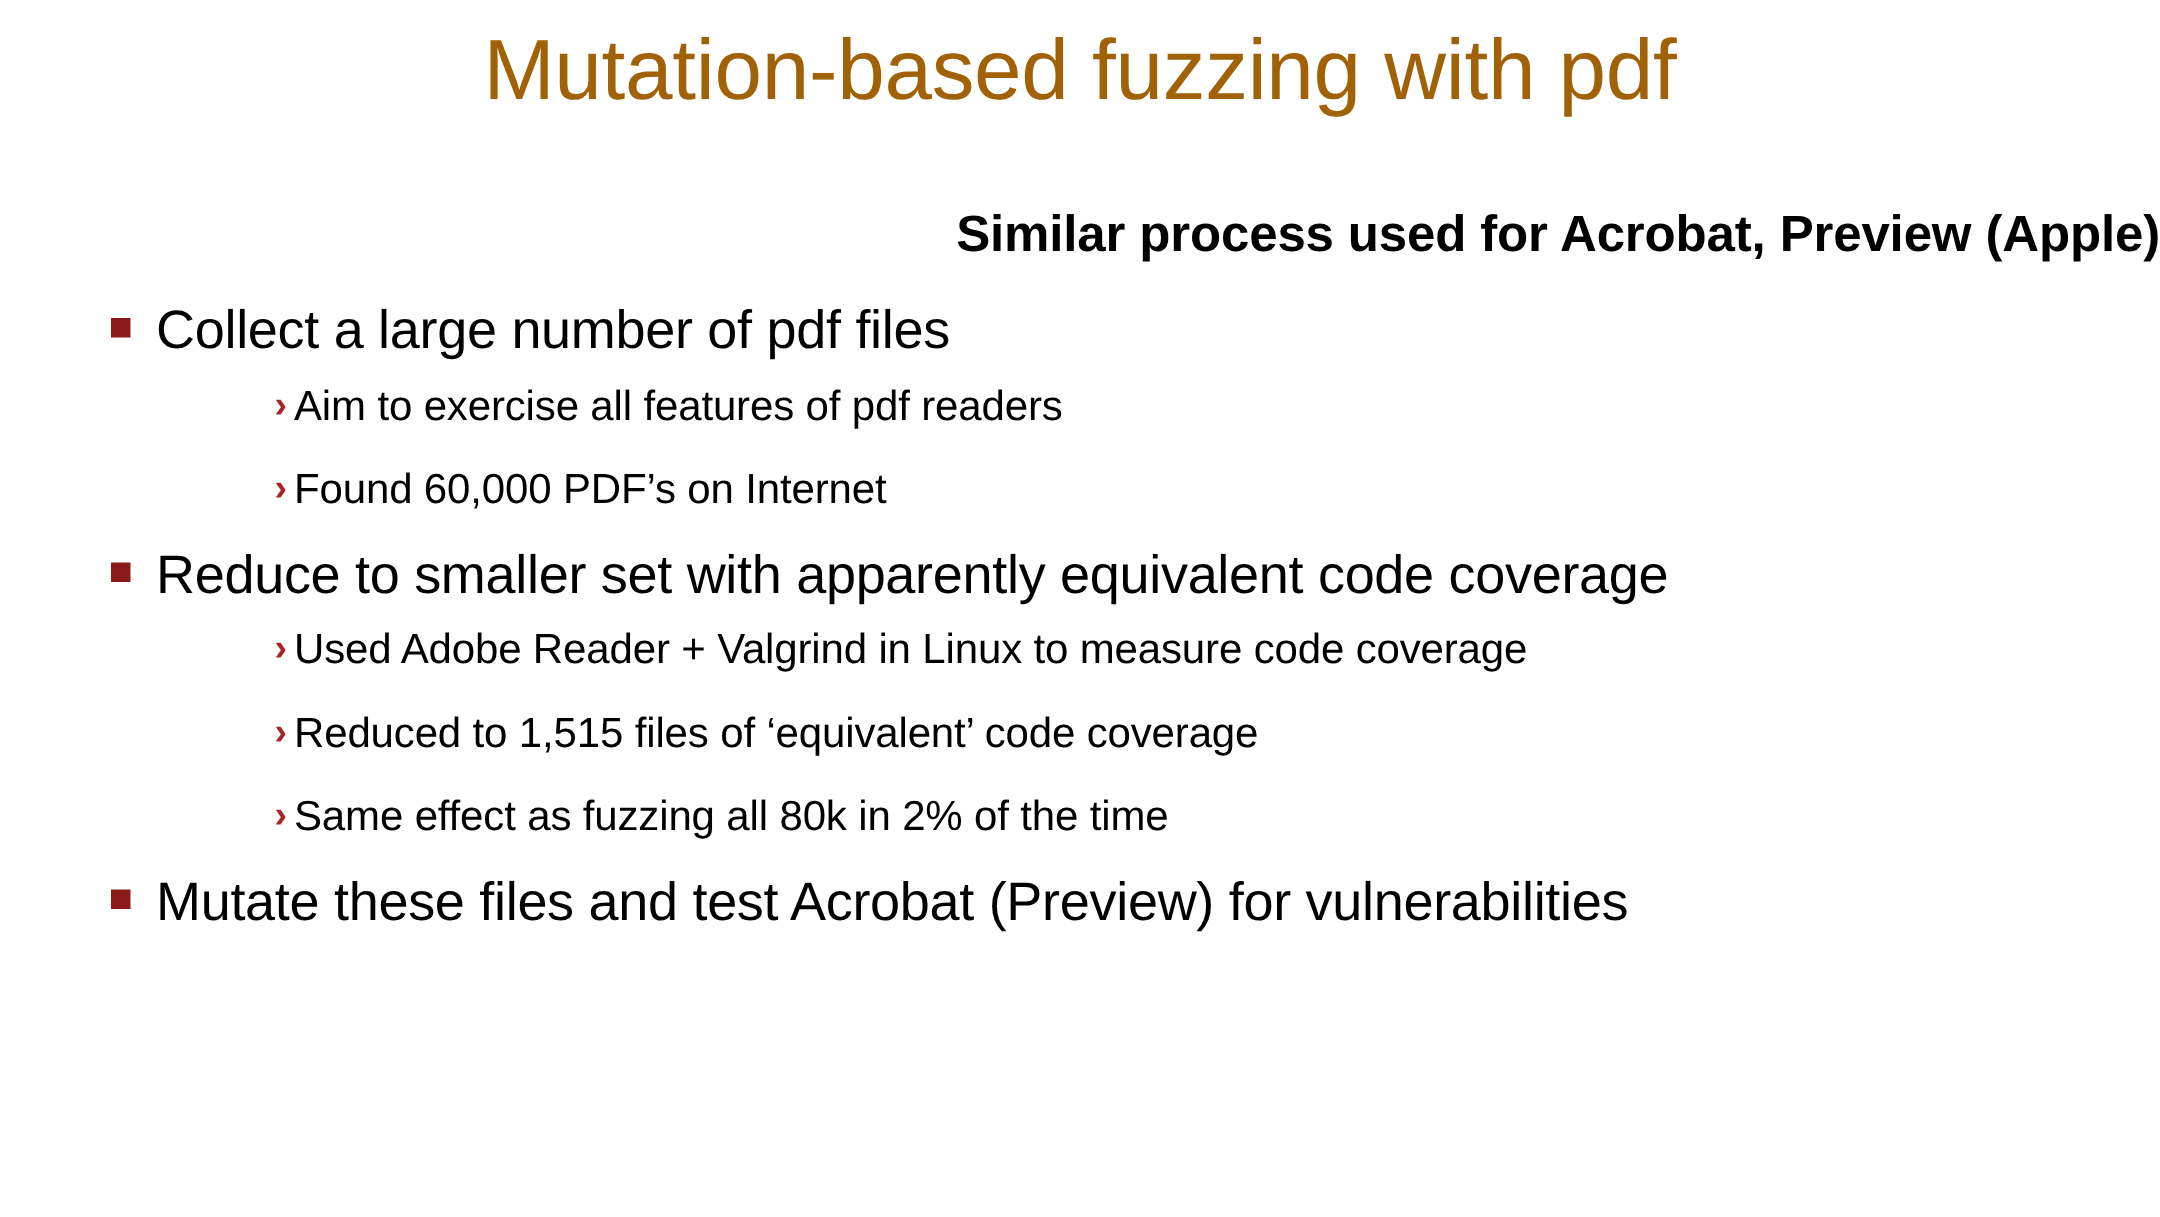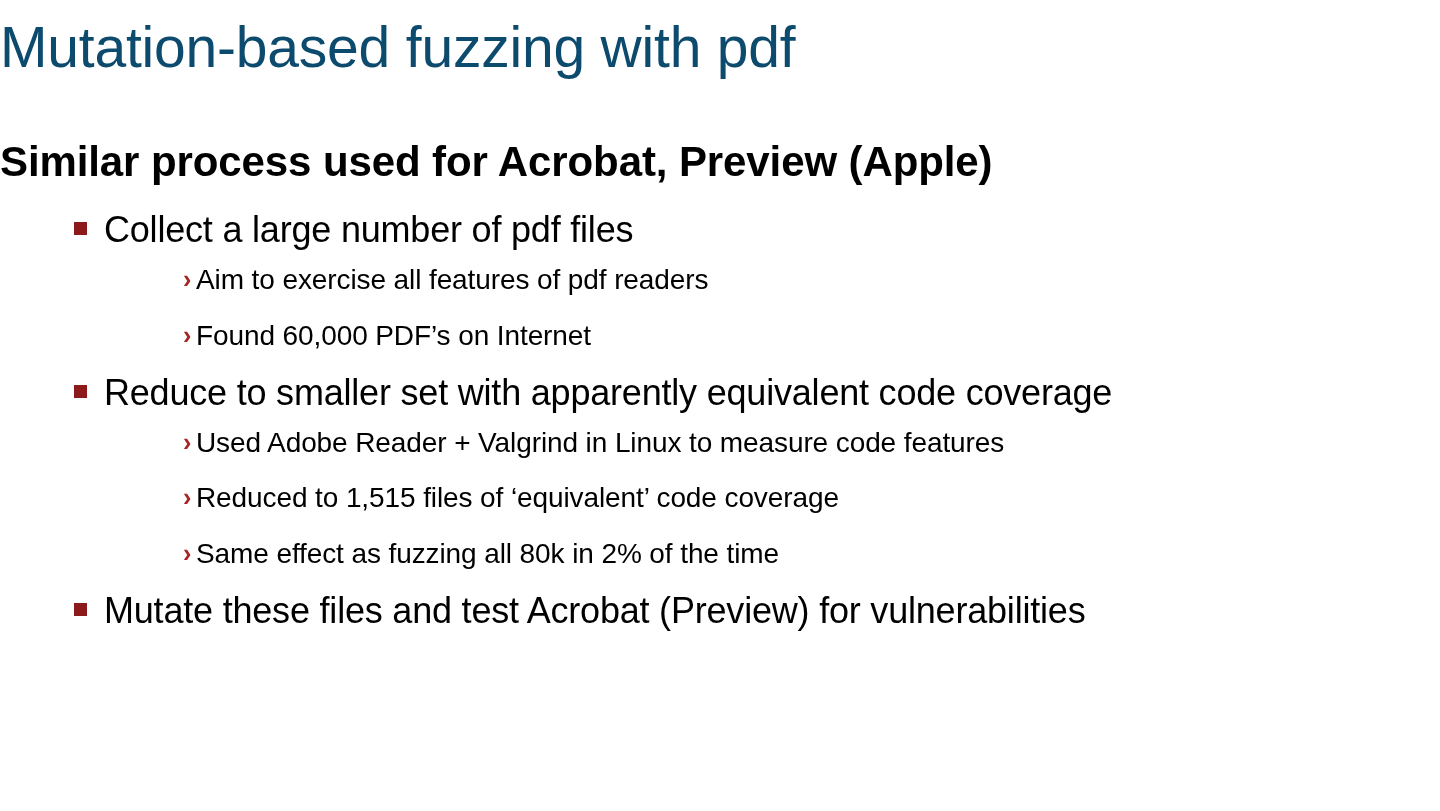--- a/index.html
+++ b/index.html
@@ -22,50 +22,51 @@
     height: 811px;
     background: #ffffff;
   }
 
   
   #slide-title {
     position: absolute;
     left: 0;
     top: 14px;
     width: 1440px;
-    text-align: left;
+    text-align: center;
     font-size: 57px;
     line-height: 1.16;
     font-weight: 400;
-    color: #0c4a6e;
+    color: #a16207;
     letter-spacing: -0.2px;
     white-space: nowrap;
   }
 
   
   #body-content {
     position: absolute;
     left: 0;
     top: 136px;
     width: 1440px;
   }
 
   .bullet-row {
     position: relative;
     display: flex;
     align-items: flex-start;
   }
 
   
   .lvl1 {
-    font-size: 42px;
+    font-size: 34px;
     font-weight: bold;
     line-height: 1.22;
     margin-bottom: 21px;
     letter-spacing: -0.1px;
+    justify-content: flex-end;
   }
   .lvl1 .bullet-text {
     white-space: nowrap;
   }
 
   
   .lvl2 {
     padding-left: 74px;
     font-size: 36px;
     font-weight: 400;
@@ -150,21 +151,21 @@
 
     <div class="bullet-row lvl2 gap-before-lvl2">
       <span class="marker">
           <span class="sq"></span>
         </span>
       <span class="bullet-text">Reduce to smaller set with apparently equivalent code coverage</span>
     </div>
 
     <div class="bullet-row lvl3">
       <span class="marker">›</span>
-      <span class="bullet-text">Used Adobe Reader + Valgrind in Linux to measure code features</span>
+      <span class="bullet-text">Used Adobe Reader + Valgrind in Linux to measure code coverage</span>
     </div>
 
     <div class="bullet-row lvl3">
       <span class="marker">›</span>
       <span class="bullet-text">Reduced to 1,515 files of ‘equivalent’ code coverage</span>
     </div>
 
     <div class="bullet-row lvl3 tight">
       <span class="marker">›</span>
       <span class="bullet-text">Same effect as fuzzing all 80k in 2% of the time</span>

